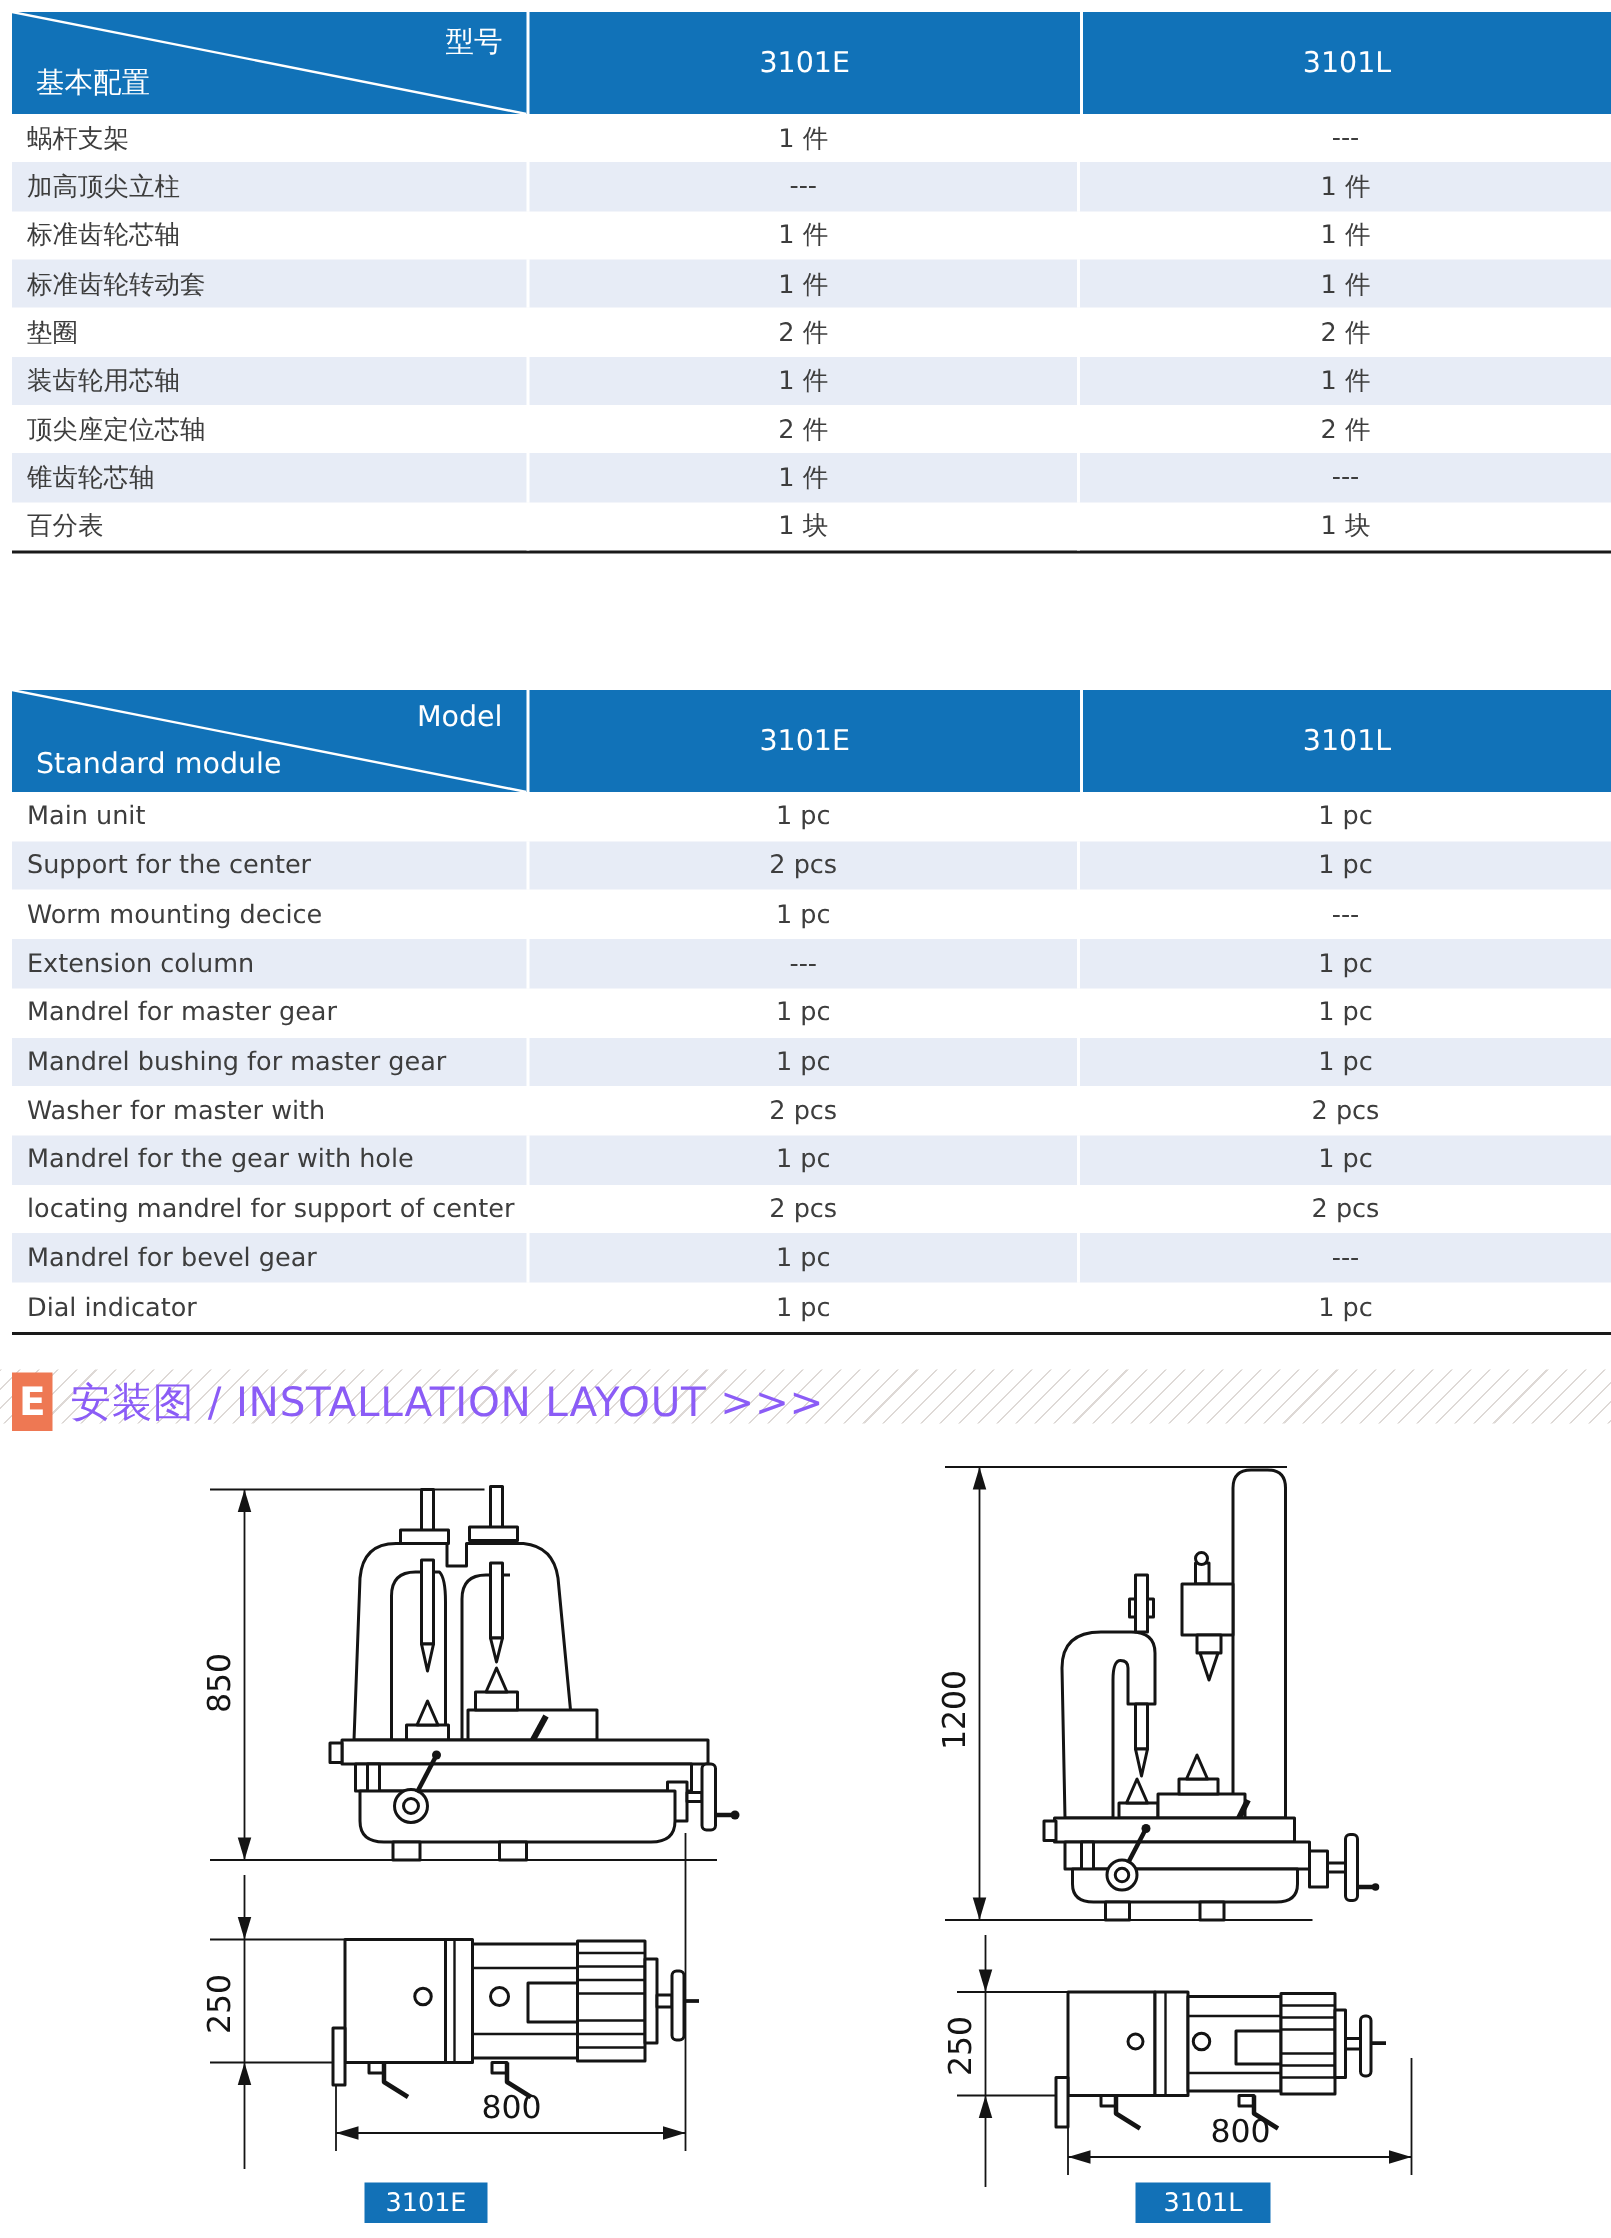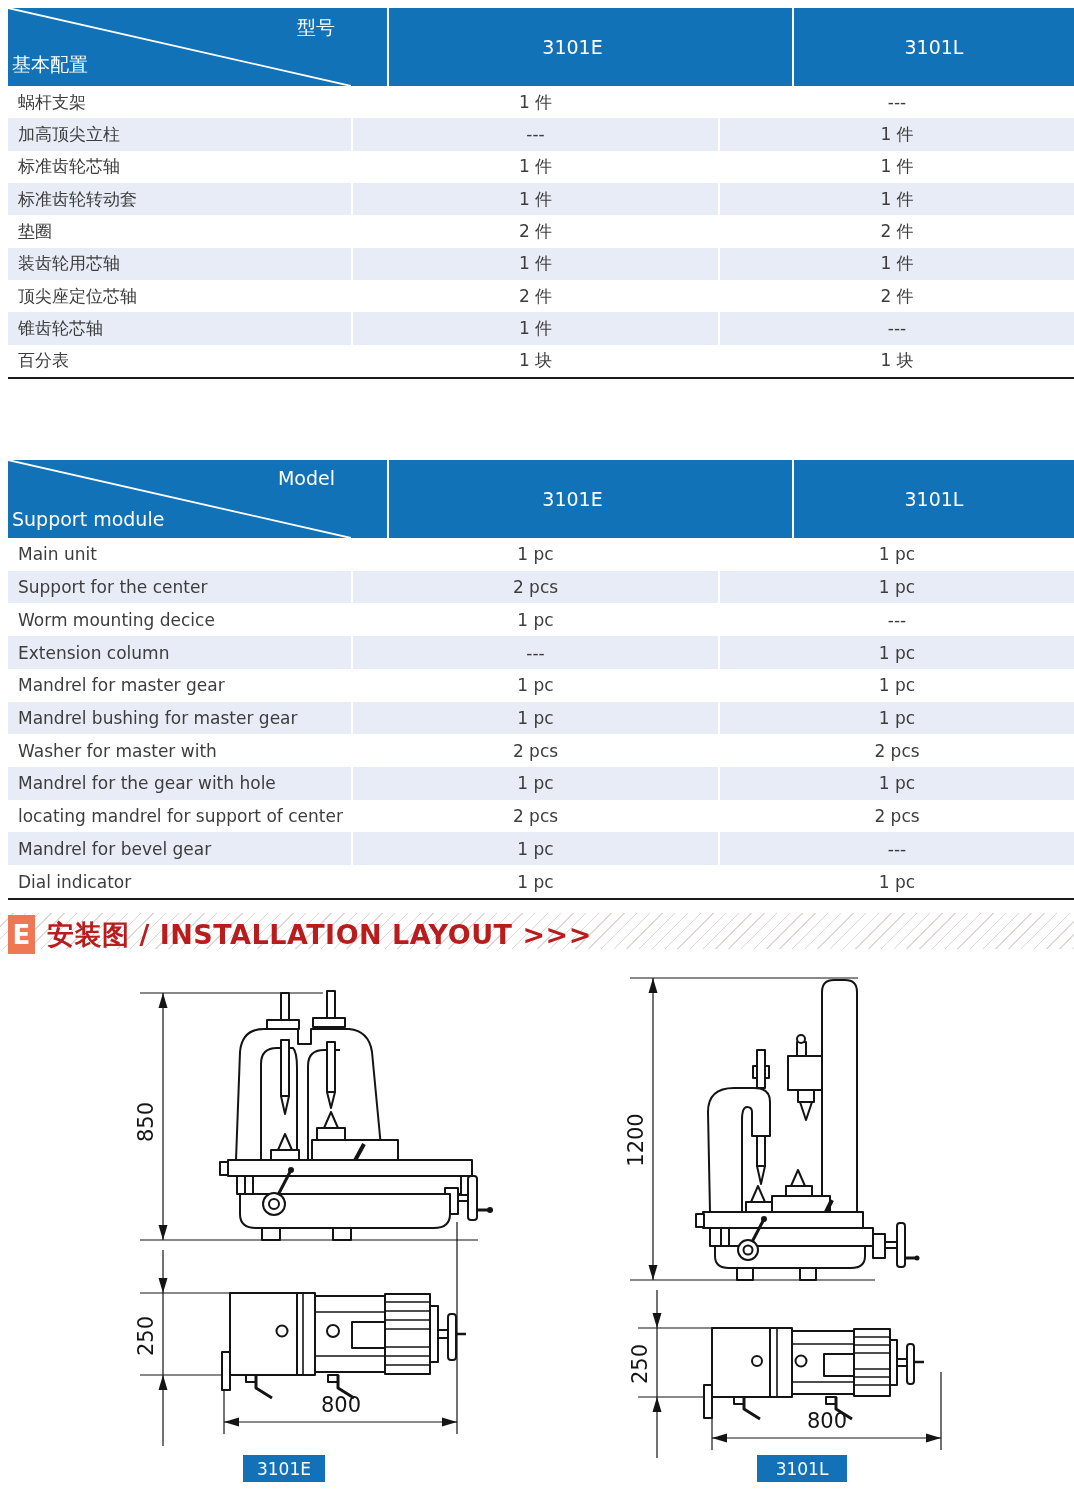--- a/index.html
+++ b/index.html
@@ -4,43 +4,43 @@
 <style>
   html,body { margin:0; padding:0; background:#fff; }
   body { width:1074px; height:1492px; position:relative; overflow:hidden;
          font-family:"DejaVu Sans","Liberation Sans",sans-serif; color:#3d3d3d; }
 
   
   .spec-table { position:absolute; left:8px; width:1066px; border-bottom:2px solid #1a1a1a; }
   #table-basic    { top:8px; }
   #table-standard { top:428px;margin-top:32px; }
 
-  .thead { display:flex; height:78px; background:#1172b8; color:#fff;gap:36px; }
+  .thead { display:flex; height:68px; background:#1172b8; color:#fff; }
   .corner { width:343px; position:relative; }
   .corner .diag { position:absolute; inset:0; width:100%; height:100%; }
   .corner .top-label    { position:absolute; top:7px;  right:16px; font-size:19px; }
-  .corner .bottom-label { position:absolute; bottom:8px; left:4px; font-size:19px; }
+  .corner .bottom-label { position:absolute; bottom:8px; left:16px; font-size:19px; }
   .col-head { display:flex; align-items:center; justify-content:center; font-size:19px; border-left:2px solid #fff; }
   .col2 { width:367px; }
   .col3 { flex:1; }
 
   .row { display:flex; align-items:stretch; font-size:17px; }
   #table-basic    .row { height:32.33px; }
   #table-standard .row { height:32.72px; }
   .row:nth-child(even) { background:#e7ecf6; }
   .cell-label { width:343px; padding-left:10px; box-sizing:border-box; display:flex; align-items:center; }
   .cell-val   { text-align:left; display:flex; align-items:center; justify-content:center; border-left:2px solid #fff; box-sizing:border-box; }
 
   
   .hatch-band { position:absolute; left:0; top:913px; width:1074px; height:36px;
     background:repeating-linear-gradient(135deg,#ded9d6 0px,#ded9d6 1px,transparent 1px,transparent 9px); }
   .badge-e { position:absolute; left:8px; top:915px; width:27px; height:39px; background:#ee7853;
     color:#fff; font-size:26px; font-weight:bold; display:flex; align-items:center; justify-content:center; }
   .section-title { position:absolute; left:47px; top:915px; height:39px; display:flex; align-items:center;
-    font-size:27px; font-weight:bold; color:#b91c1c; letter-spacing:.5px; white-space:nowrap; }
+    font-size:27px; font-weight:normal; color:#8b5cf6; letter-spacing:.5px; white-space:nowrap; }
 
   
   svg.drawing { position:absolute; }
   #svg-left  { left:115px; top:978px;  width:400px; height:482px; }
   #svg-right { left:600px; top:965px;  width:385px; height:500px; }
   .m   { fill:#fff; stroke:#141414; stroke-width:2; stroke-linejoin:round; }
   .ln  { fill:none; stroke:#141414; stroke-width:1.6; }
   .dim { fill:none; stroke:#141414; stroke-width:1.2; }
   .arr { fill:#141414; stroke:none; }
   .blk { fill:#141414; stroke:none; }
@@ -116,21 +116,21 @@
   </div>
 </div>
 
 <div class="spec-table" id="table-standard">
   <div class="thead">
     <div class="corner">
       <svg class="diag" viewBox="0 0 343 64" preserveAspectRatio="none">
           <line x1="0" y1="0" x2="343" y2="64" stroke="#fff" stroke-width="1.5"></line>
         </svg>
       <span class="top-label">Model</span>
-      <span class="bottom-label">Support module</span>
+      <span class="bottom-label">Standard module</span>
     </div>
     <div class="col-head col2">3101E</div>
     <div class="col-head col3">3101L</div>
   </div>
   <div class="tbody">
     <div class="row">
         <div class="cell-label">Main unit</div>
         <div class="cell-val col2">1 pc</div>
         <div class="cell-val col3">1 pc</div>
       </div>

